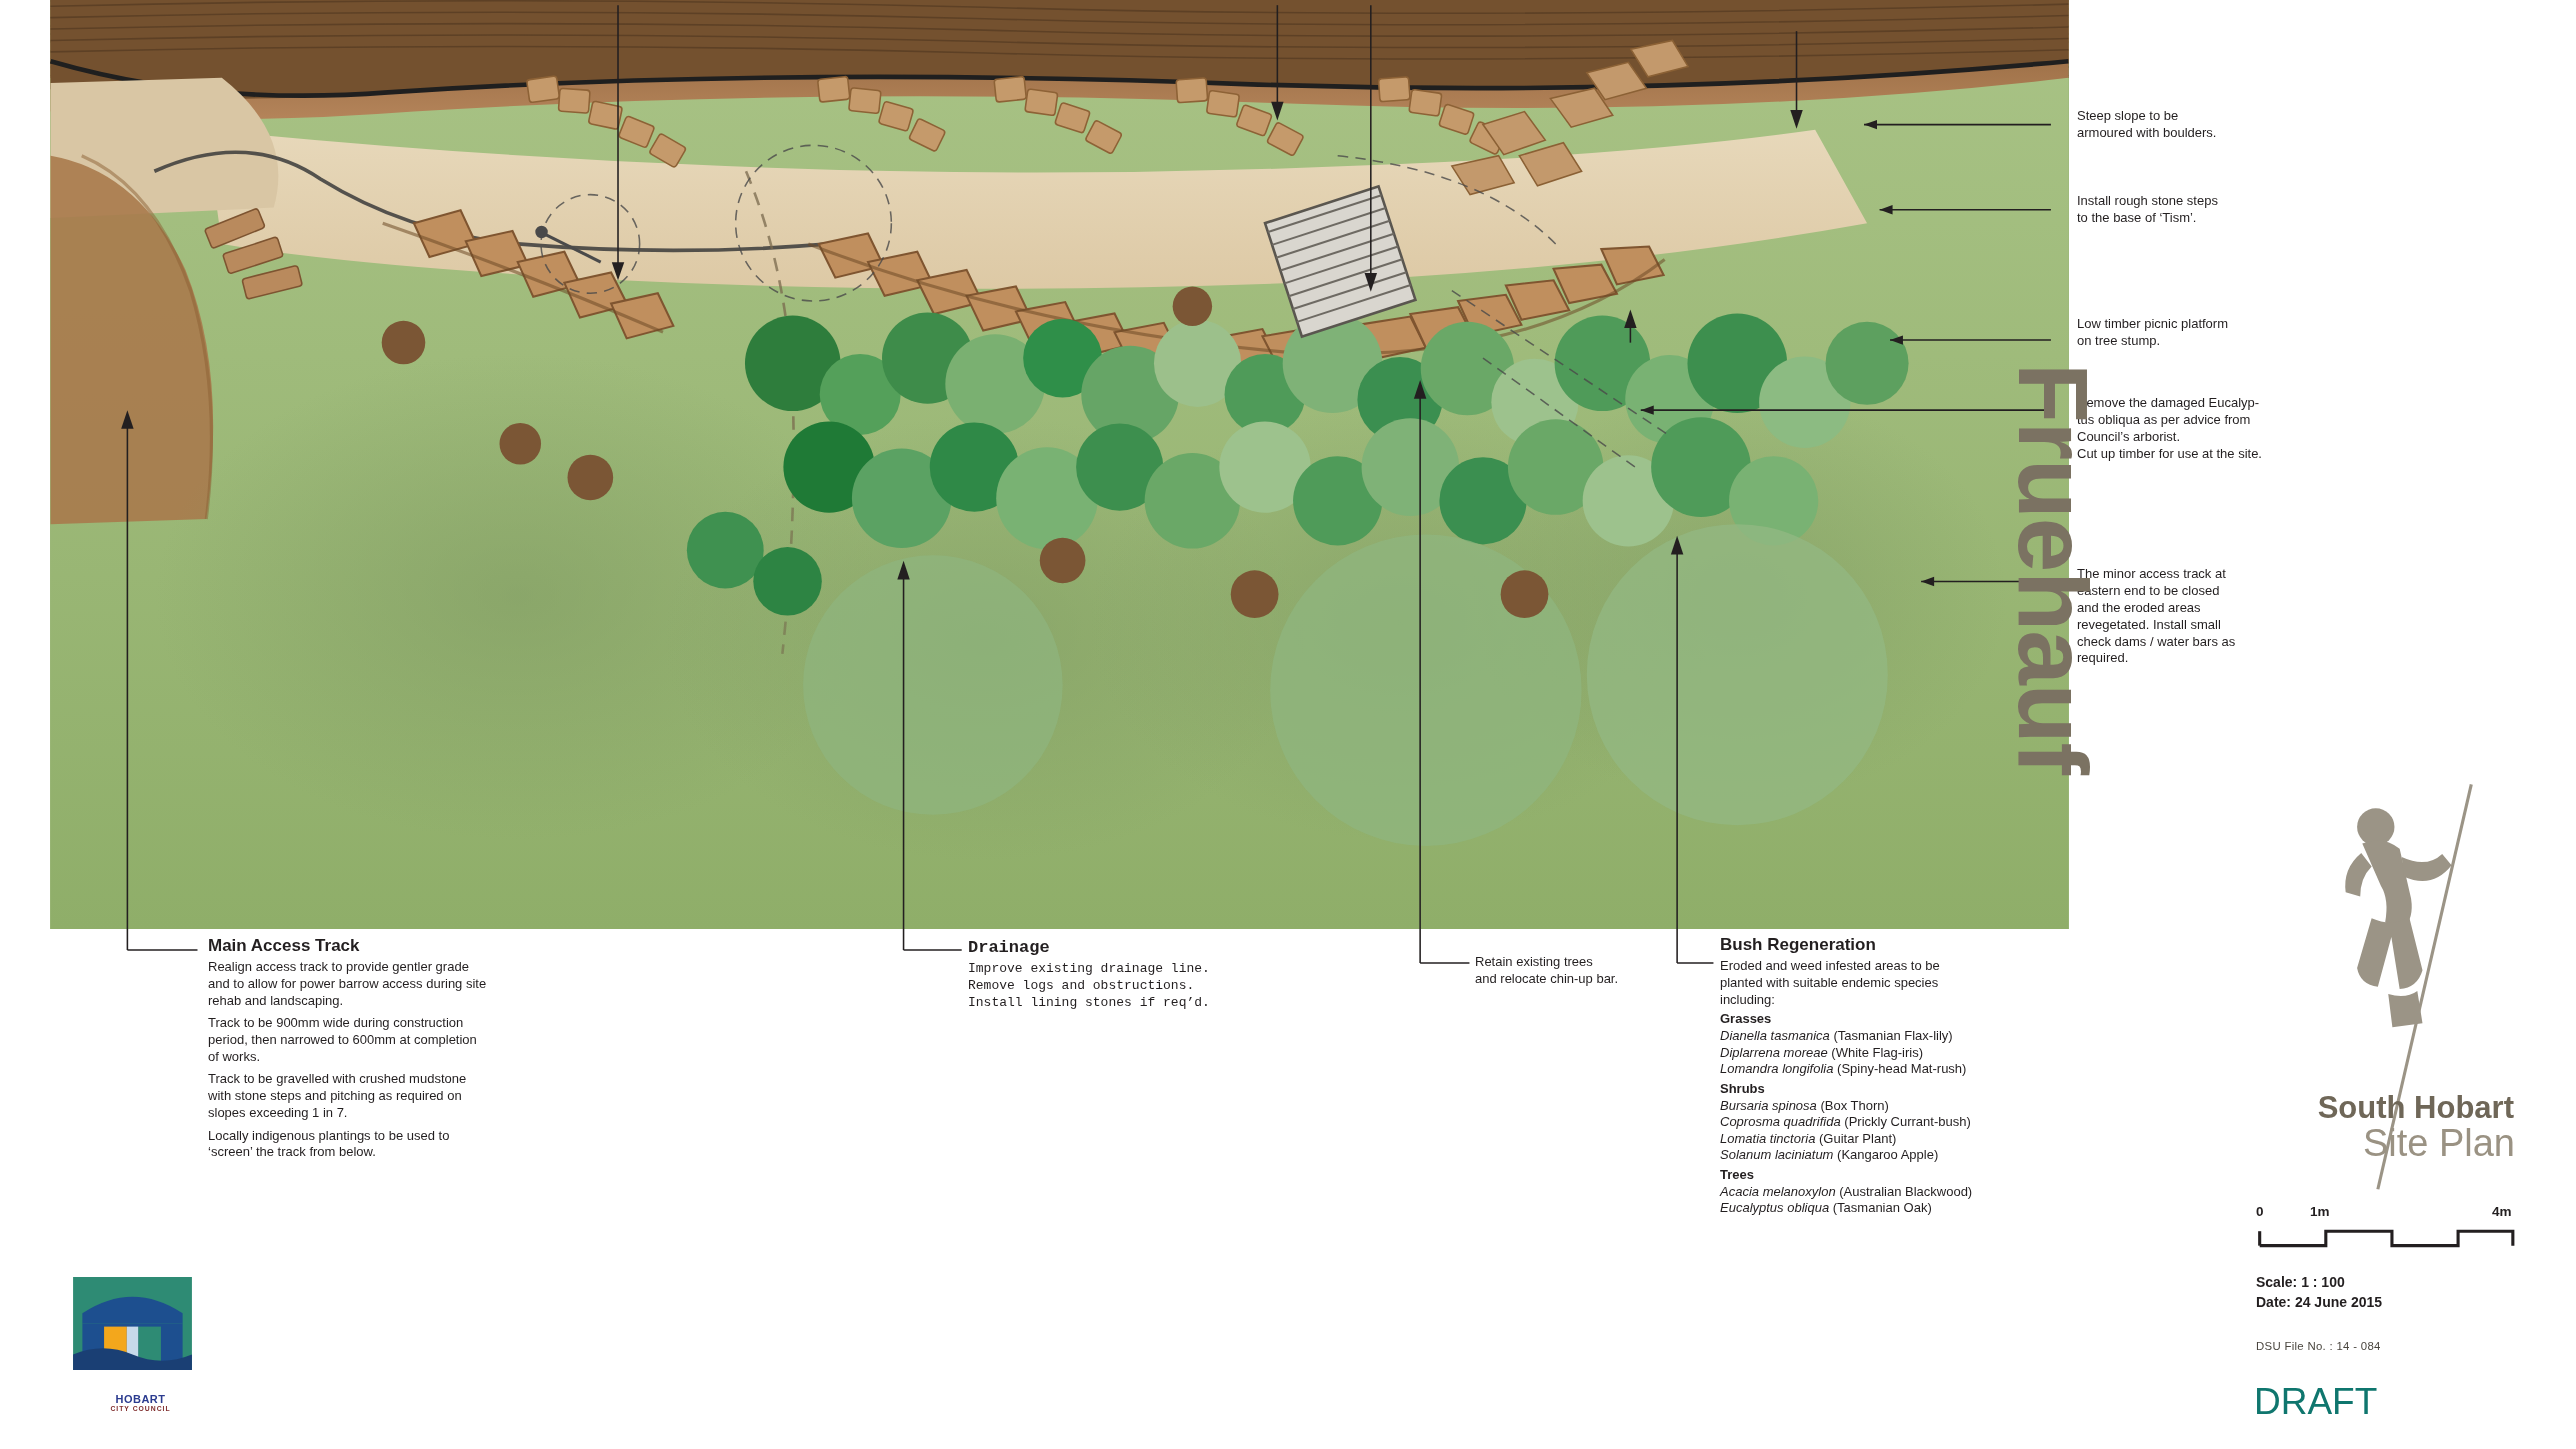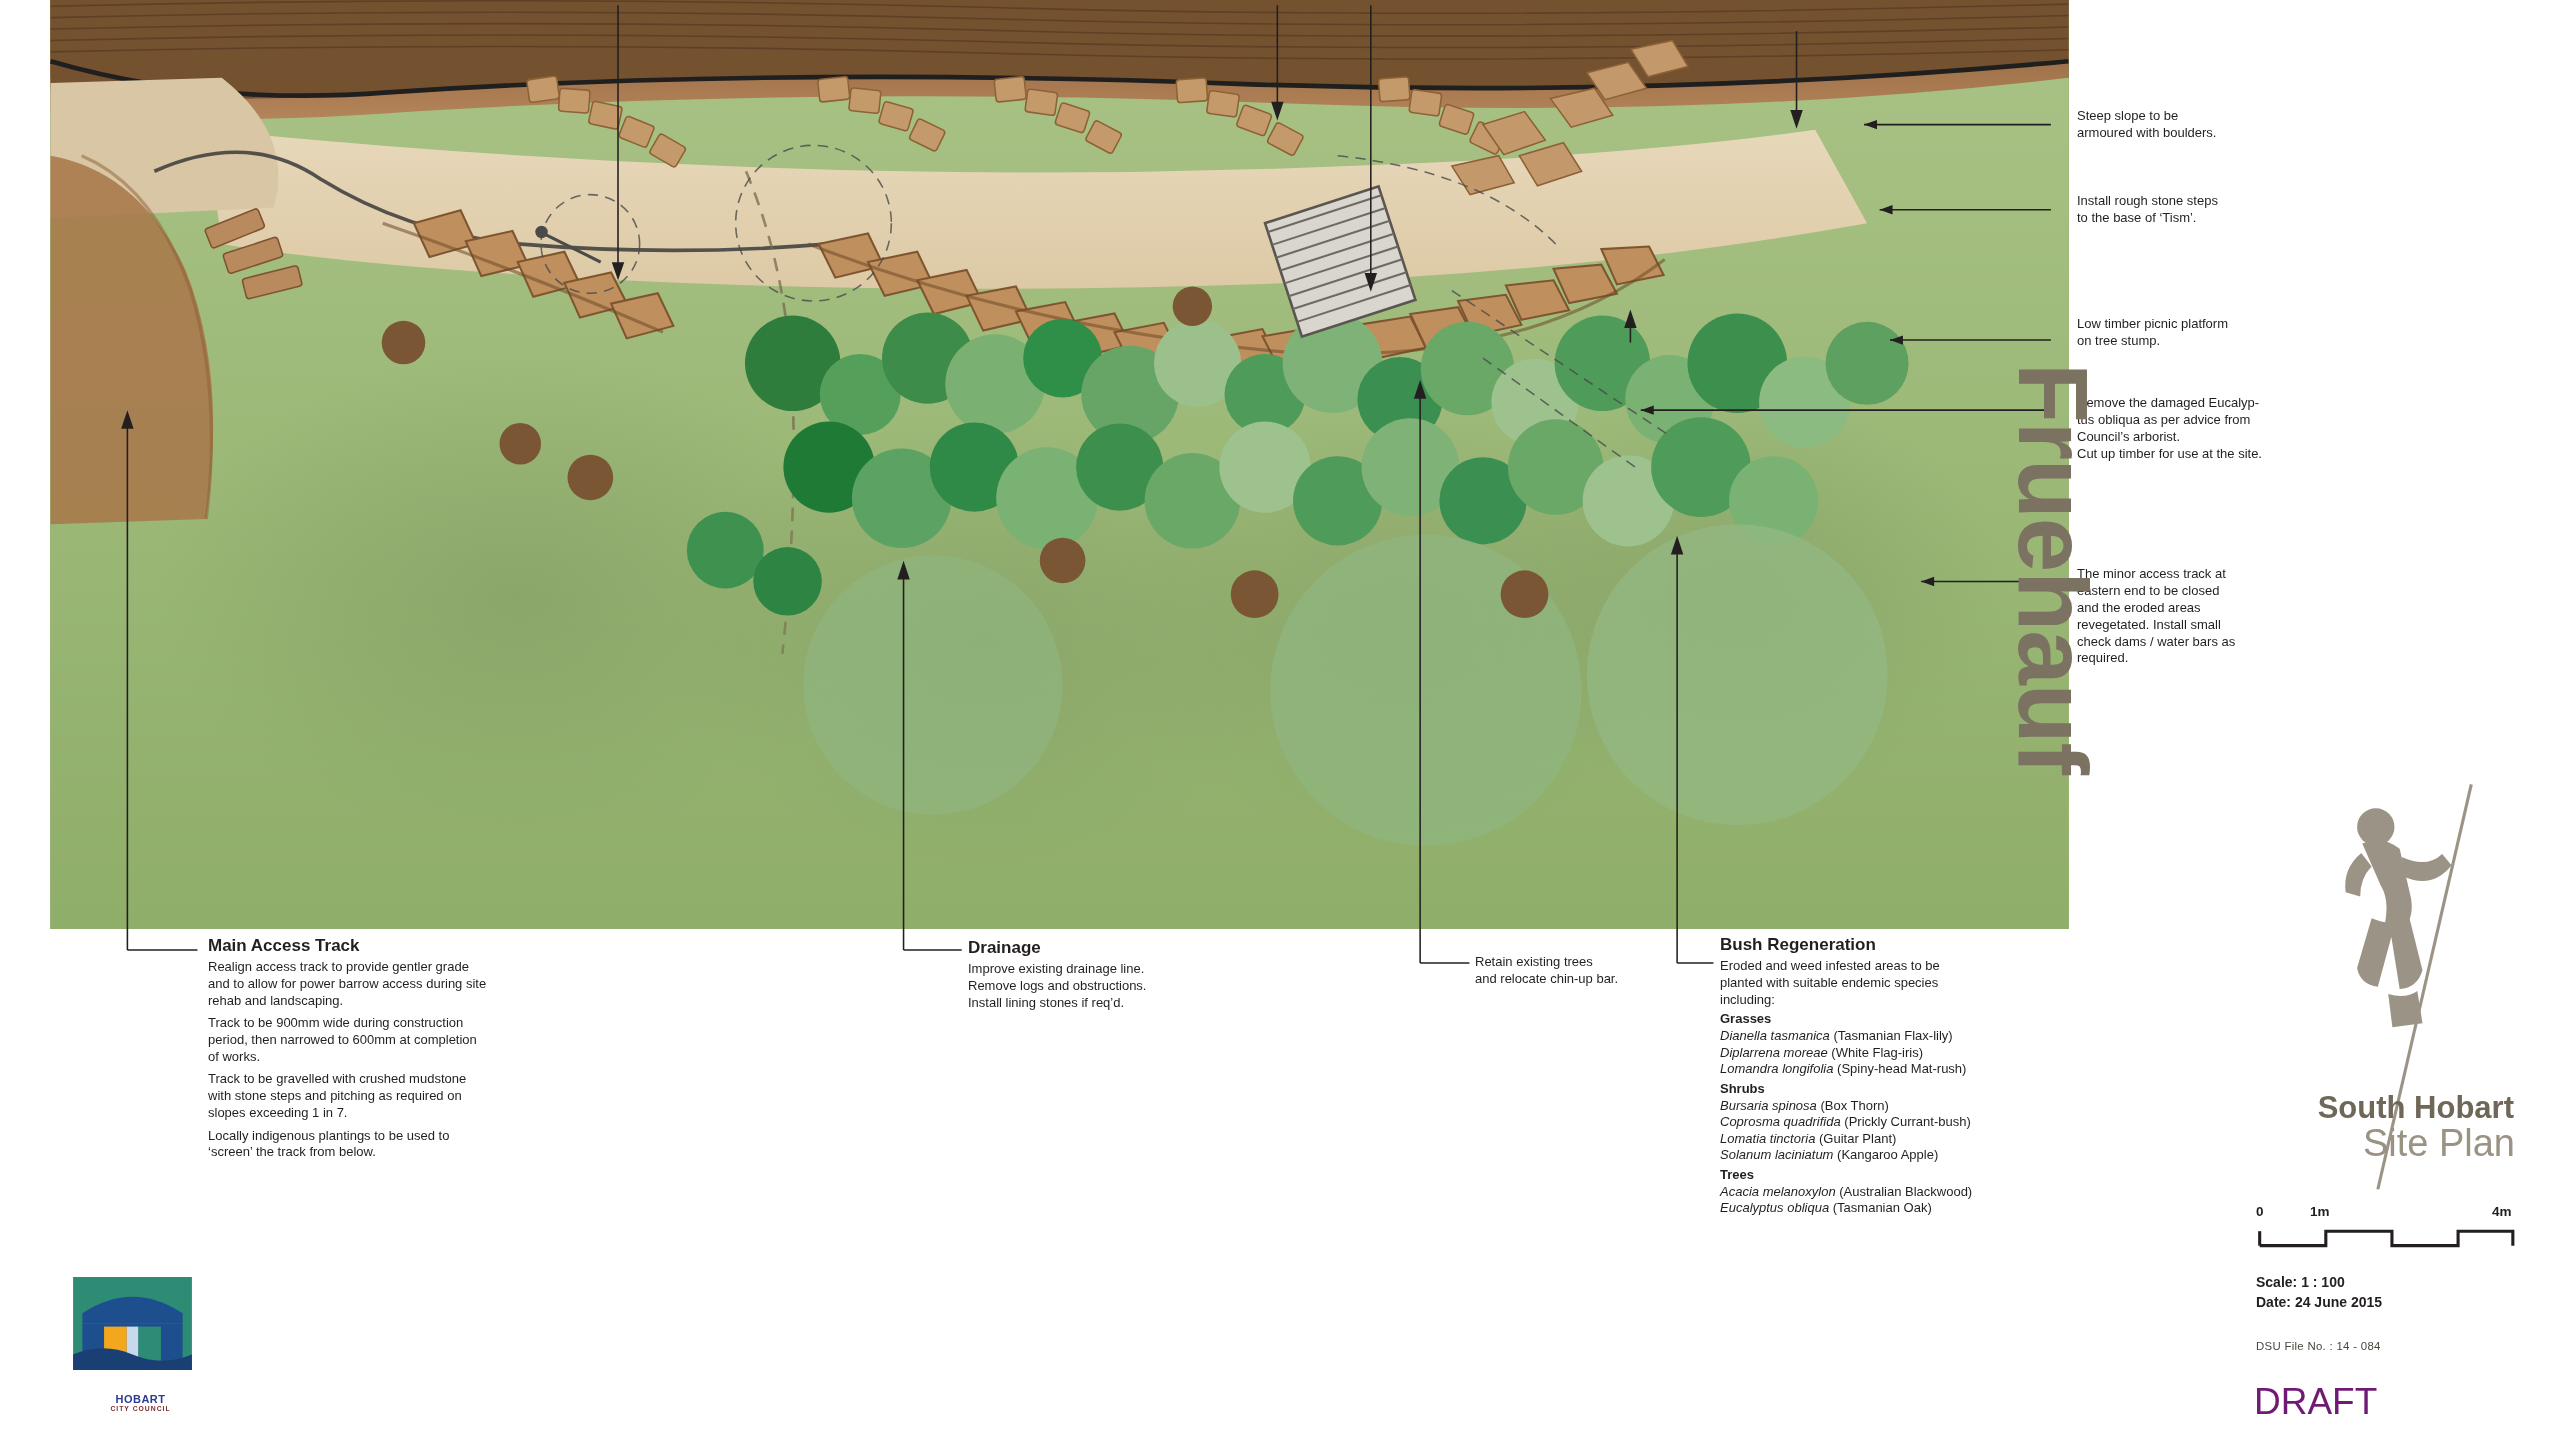--- a/index.html
+++ b/index.html
@@ -103,21 +103,21 @@
   #scale-meta {
     position: absolute; left: 2256px; top: 1272px;
     font-size: 14px; font-weight: bold; line-height: 1.45;
   }
   #dsu {
     position: absolute; left: 2256px; top: 1340px;
     font-size: 11.4px; color: #4a463f; letter-spacing: 0.3px;
   }
   #draft {
     position: absolute; left: 2254px; top: 1381px;
-    font-size: 37px; color: #701a75;
+    font-size: 37px; color: #0f766e;
   }
 
   
   #logo { position: absolute; left: 73px; top: 1277px; width: 135px; }
   #logo .logo-name {
     text-align: center; font-size: 11px; font-weight: bold;
     color: #2b3b8f; letter-spacing: 0.5px; margin-top: 21px;
   }
   #logo .logo-sub {
     text-align: center; font-size: 6.8px; font-weight: bold;
@@ -425,21 +425,21 @@
     <span>Track to be gravelled with crushed mudstone</span><br>
     <span>with stone steps and pitching as required on</span><br>
     <span>slopes exceeding 1 in 7.</span>
   </p>
   <p class="gap">
     <span>Locally indigenous plantings to be used to</span><br>
     <span>‘screen’ the track from below.</span>
   </p>
 </div>
 
-<div class="note" style="left:968px; top:937px; width:363px;">
+<div class="note" style="left:968px; top:937px; width:363px;font-family:Liberation Mono, monospace;">
   <span class="bottom-title">Drainage</span>
   <p>
     <span>Improve existing drainage line.</span><br>
     <span>Remove logs and obstructions.</span><br>
     <span>Install lining stones if req’d.</span>
   </p>
 </div>
 
 <div class="note" style="left:1720px; top:934px; width:426px;">
   <span class="bottom-title">Bush Regeneration</span>

